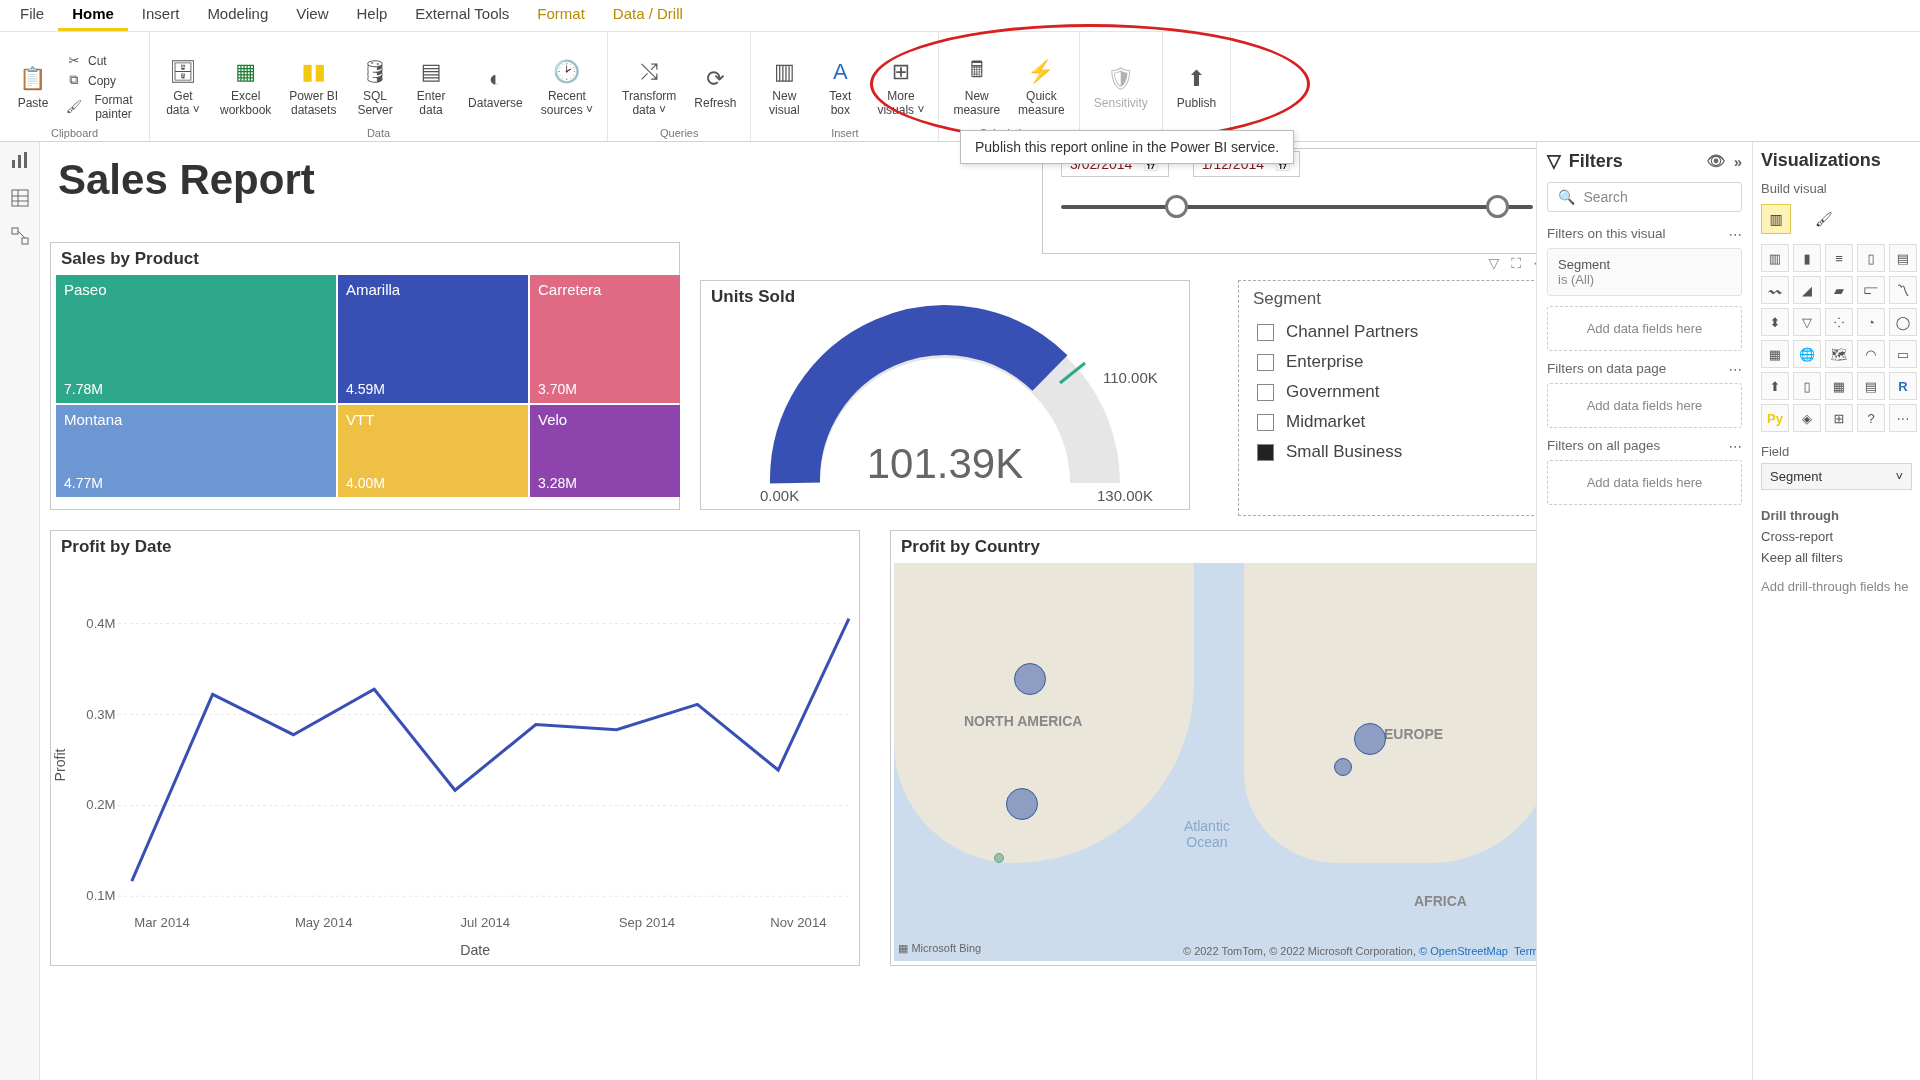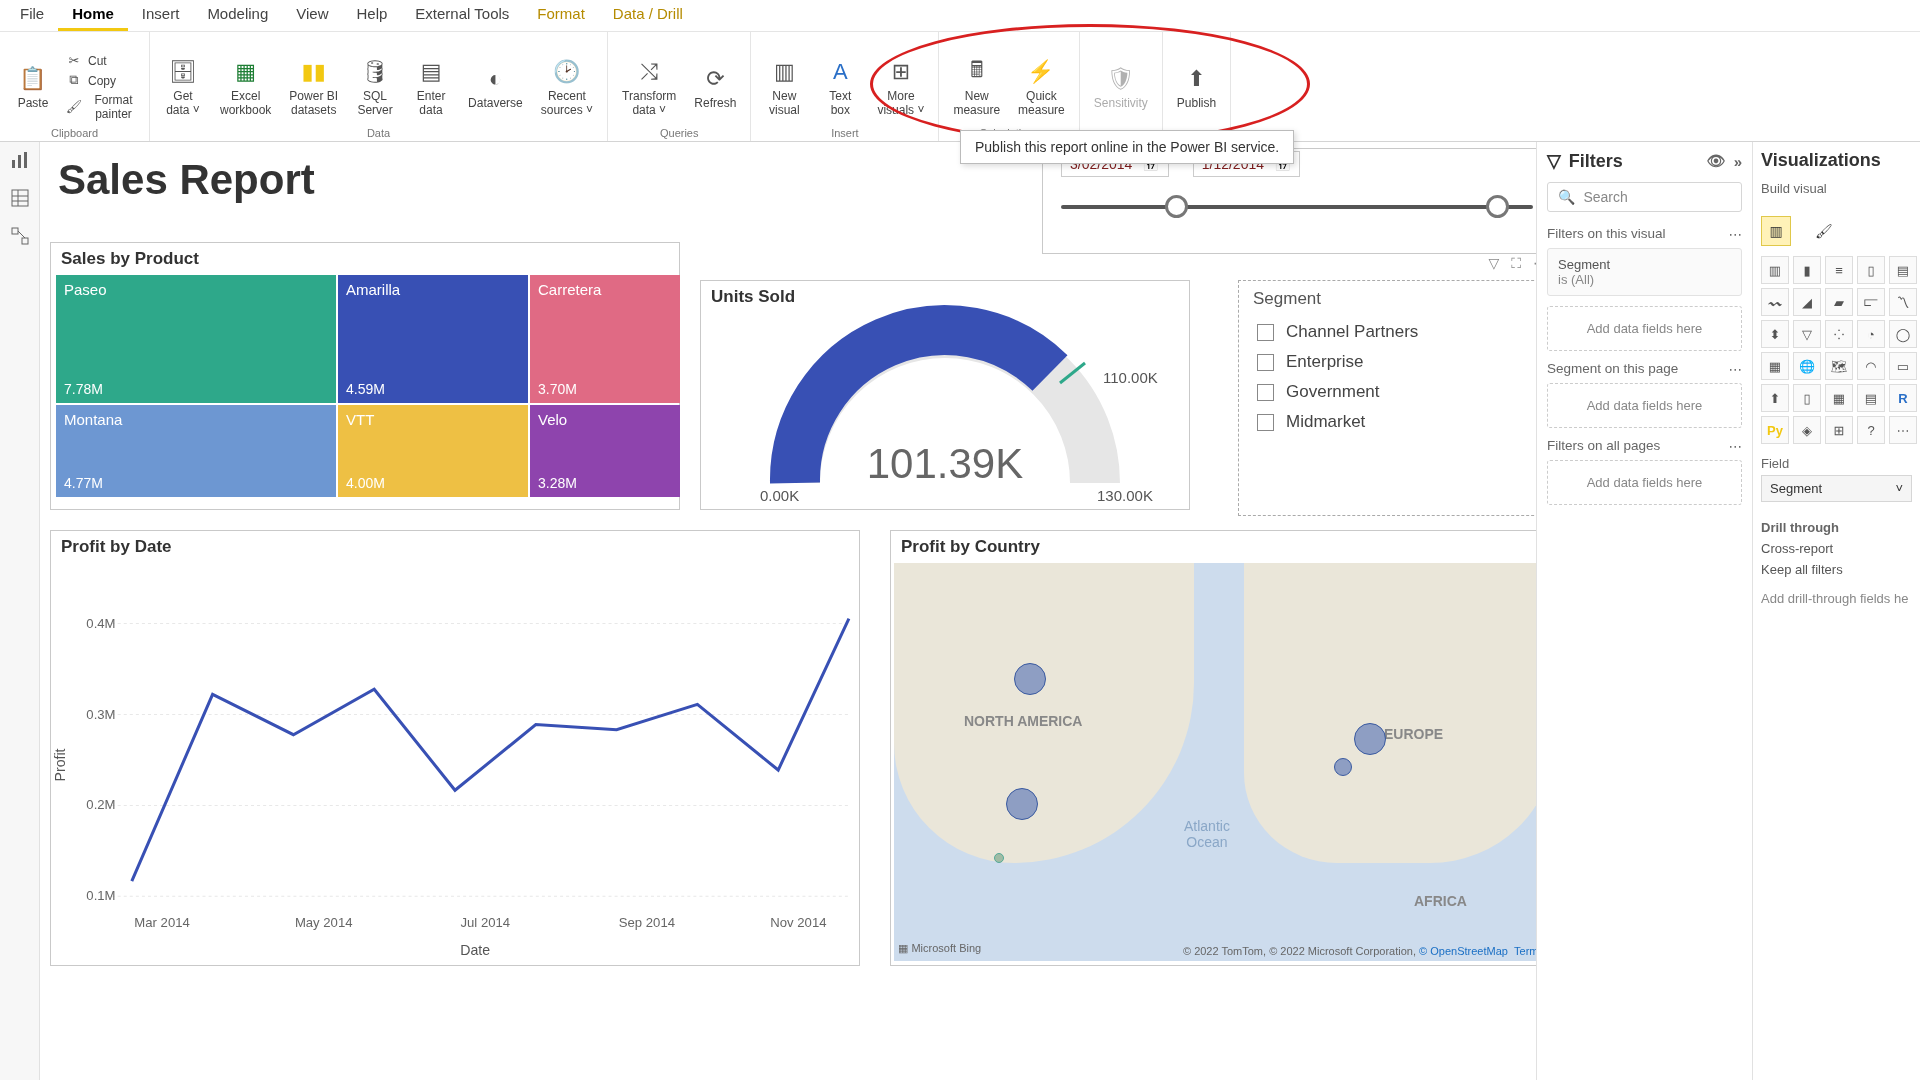--- a/index.html
+++ b/index.html
@@ -59,21 +59,21 @@
 .map-attr a{color:#1a6fc4}
 .filters{width:216px;background:#fff;border-left:1px solid #e1e1e1;padding:8px 10px}
 .pane-head{display:flex;align-items:center;gap:8px;font-size:18px;font-weight:600;margin-bottom:10px}
 .pane-head .sp{flex:1}
 .pane-head .ic{color:#666;font-size:15px;cursor:pointer}
 .search{display:flex;align-items:center;gap:8px;border:1px solid #d6d6d6;border-radius:3px;padding:6px 10px;color:#888;margin-bottom:14px}
 .fsect{font-size:13.5px;color:#666;display:flex;justify-content:space-between;margin:0 0 6px}
 .fcard{border:1px solid #e2e2e2;background:#fafafa;border-radius:3px;padding:8px 10px;margin-bottom:10px;font-size:13px;color:#555}
 .fdrop{border:1px dashed #ccc;border-radius:3px;padding:14px;text-align:center;font-size:13px;color:#888;margin-bottom:10px}
 .vizpane{width:168px;background:#fff;border-left:1px solid #e1e1e1;padding:8px 8px}
-.viz-sub{font-size:13px;color:#666;margin:4px 0 20px}
+.viz-sub{font-size:13px;color:#666;margin:4px 0 8px}
 .viz-tabs{display:flex;gap:18px;margin-bottom:10px}
 .viz-tabs .vt{width:30px;height:30px;display:flex;align-items:center;justify-content:center;cursor:pointer}
 .viz-tabs .vt.active{background:#fff2b8;border:1px solid #e0c84a}
 .viz-grid{display:grid;grid-template-columns:repeat(5,28px);gap:4px;margin-bottom:12px}
 .viz-ic{width:28px;height:28px;border:1px solid #ddd;background:#fafafa;display:flex;align-items:center;justify-content:center;font-size:13px;color:#555;cursor:pointer}
 .field-lbl{font-size:13px;color:#666;margin:10px 0 4px}
 .field-box{border:1px solid #d6d6d6;background:#f5f5f5;padding:5px 8px;font-size:13px;display:flex;justify-content:space-between;align-items:center}
 svg{overflow:visible}
 </style>
 </head>
@@ -328,20 +328,24 @@
           <span class="seg-box"></span>
           <span>Enterprise</span>
         </div>
       <div class="seg-item">
           <span class="seg-box"></span>
           <span>Government</span>
         </div>
       <div class="seg-item">
           <span class="seg-box"></span>
           <span>Midmarket</span>
+        </div>
+      <div class="seg-item">
+          <span class="seg-box" style="background:#222"></span>
+          <span>Small Business</span>
         </div>
     </div>
 
     <div class="visual line">
       <div class="vtitle">Profit by Date</div>
       <svg class="line-svg" viewBox="0 0 800 400">
         <text x="14" y="200" transform="rotate(-90 14 200)" style="font-size:14px;fill:#555;text-anchor:middle">Profit</text>
         <g stroke="#e8e8e8" stroke-dasharray="3 3">
           <line x1="60" y1="60" x2="790" y2="60"></line>
             <line x1="60" y1="150" x2="790" y2="150"></line>
@@ -401,21 +405,21 @@
     <div class="fsect">
         <span>Filters on this visual</span>
         <span>⋯</span>
       </div>
     <div class="fcard">
       <div>Segment</div>
       <div style="color:#888">is (All)</div>
     </div>
     <div class="fdrop">Add data fields here</div>
     <div class="fsect">
-        <span>Segment on this page</span>
+        <span>Filters on data page</span>
         <span>⋯</span>
       </div>
     <div class="fdrop">Add data fields here</div>
     <div class="fsect">
         <span>Filters on all pages</span>
         <span>⋯</span>
       </div>
     <div class="fdrop">Add data fields here</div>
   </div>
 

